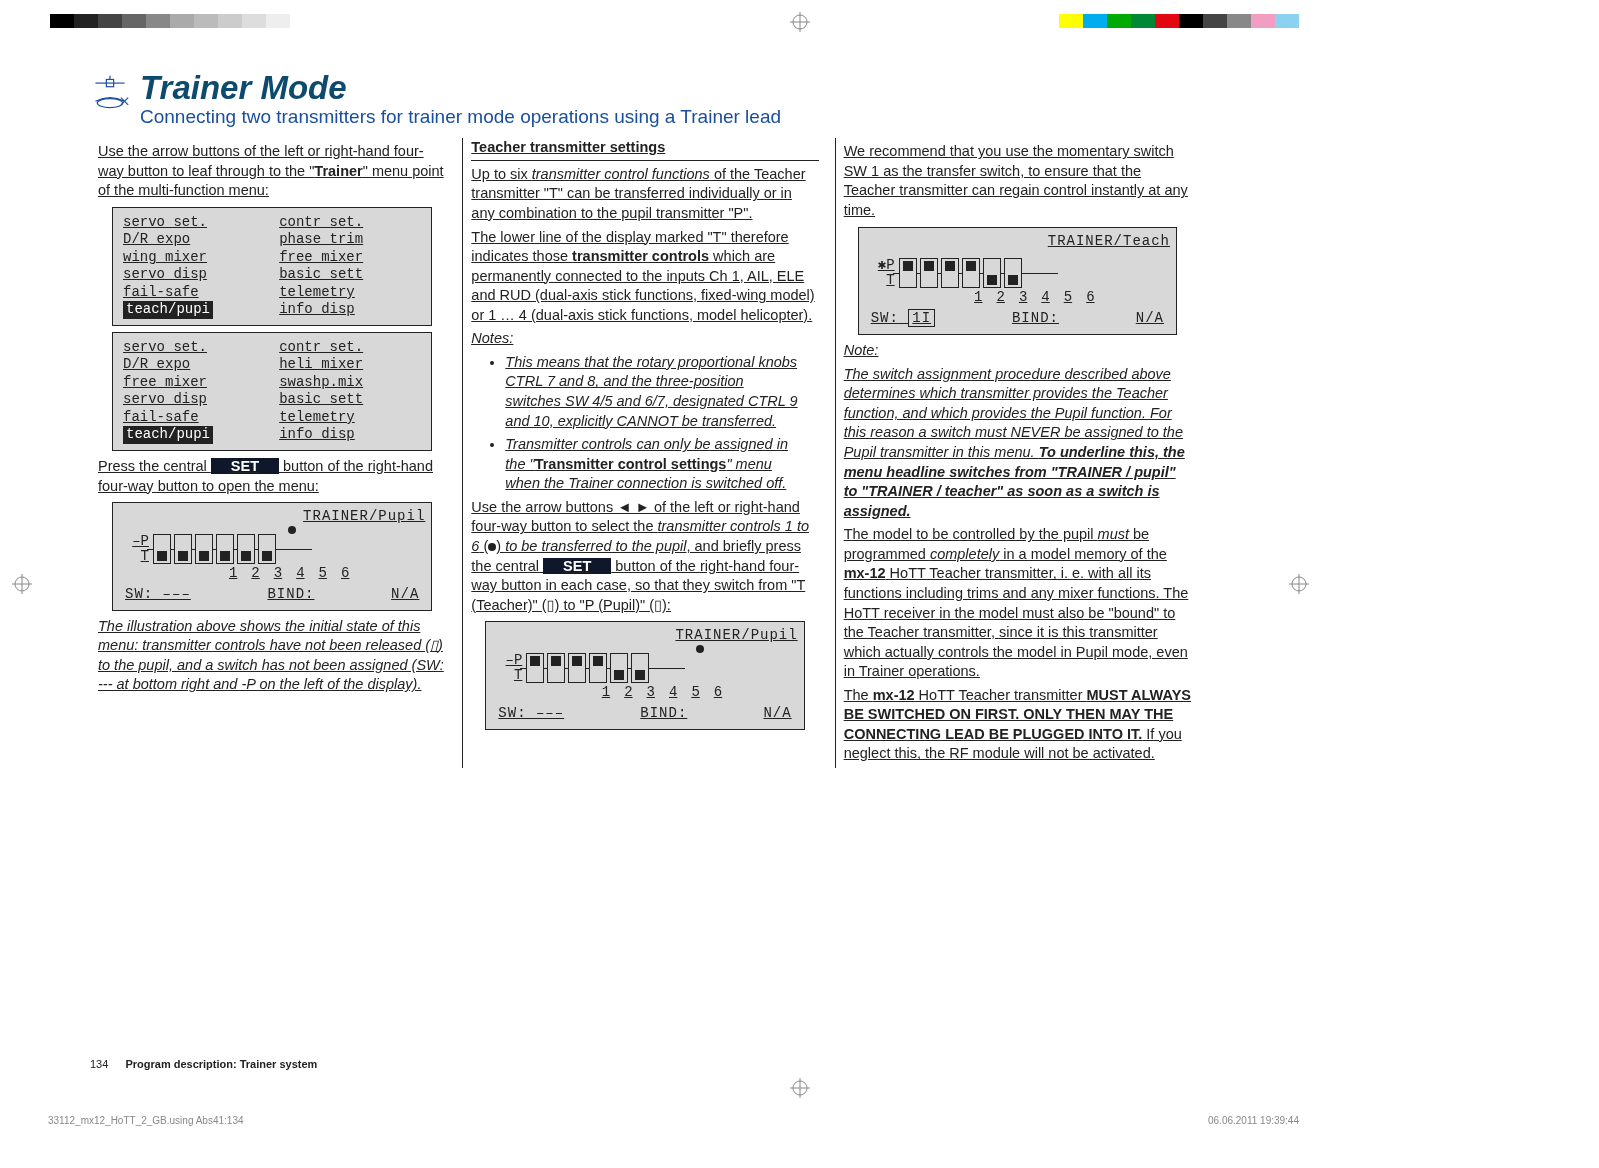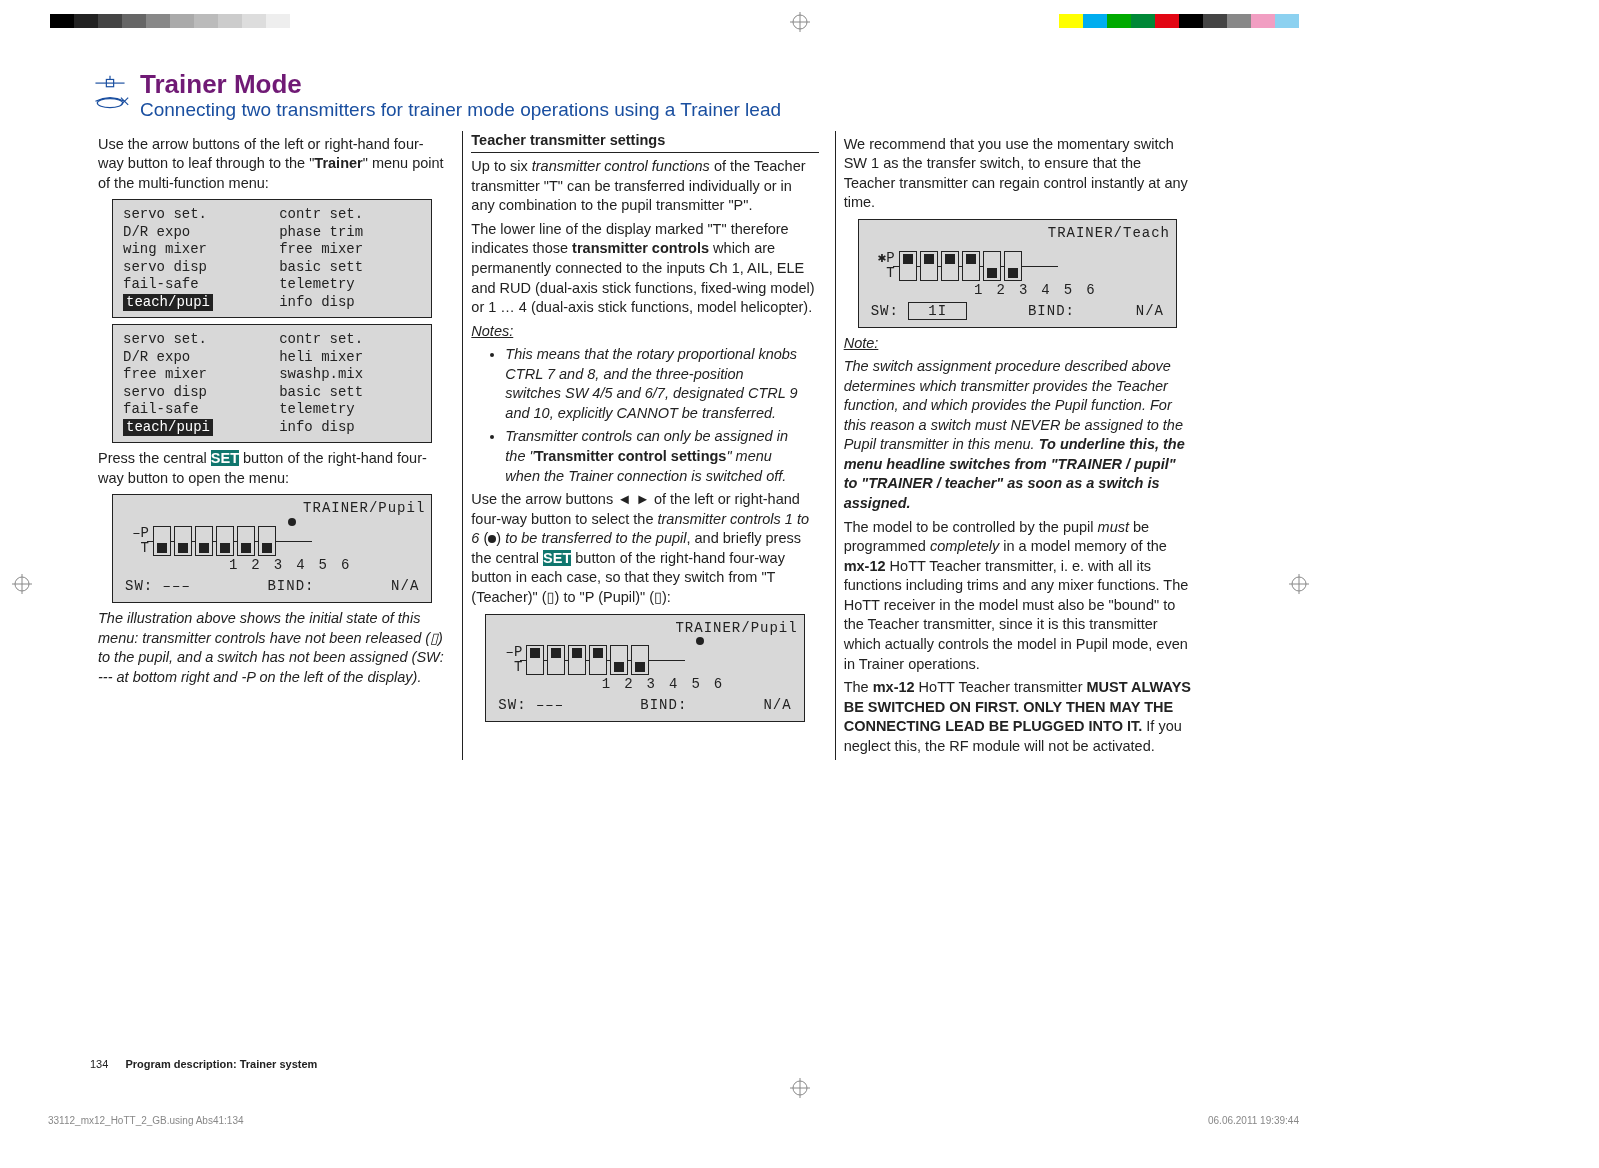--- a/index.html
+++ b/index.html
@@ -25,50 +25,52 @@
     margin-bottom: 10px;
   }
   .header-icon {
     width: 40px;
     flex-shrink: 0;
     margin-right: 10px;
     margin-top: 4px;
   }
   .header-icon svg { display: block; }
   .title {
-    font-size: 26px;
+    font-size: 33px;
     font-weight: bold;
-    color: #701a75;
+    color: #0c4a6e;
     line-height: 1.1;
+    font-style: italic;
   }
   .subtitle {
     font-size: 19px;
     color: #1a4fa0;
     font-weight: normal;
   }
   .columns {
     display: flex;
     gap: 8px;
+    text-decoration: underline;
   }
   .col {
     width: 366px;
     padding: 0 8px;
     font-size: 14.5px;
     line-height: 1.35;
   }
   .col + .col {
     border-left: 1px solid #222;
   }
   p { margin: 4px 0; }
   b.strong-black { font-weight: bold; }
   .highlight-set {
-    background: #0f766e;
+    background: #0f172a;
     color: #fff;
     font-weight: bold;
-    padding: 0 0;
+    padding: 0 20px;
     text-align: center;
   }
   .menu-box {
     background: #d8d8d8;
     border: 1px solid #222;
     margin: 6px 14px;
     padding: 6px 10px;
     font-family: "Courier New", monospace;
     font-size: 14px;
     line-height: 1.25;
@@ -193,21 +195,21 @@
     bottom: 42px;
     left: 48px;
     right: 300px;
     display: flex;
     justify-content: space-between;
     font-size: 10px;
     color: #888;
   }
   .sw-box {
     border: 1px solid #222;
-    padding: 0 19px;
+    padding: 0 3px;
     font-family: "Courier New", monospace;
   }
   .switch-strip {
     display: flex;
     align-items: flex-start;
   }
   .switch-strip-cells {
     display: flex;
     gap: 3px;
     position: relative;

